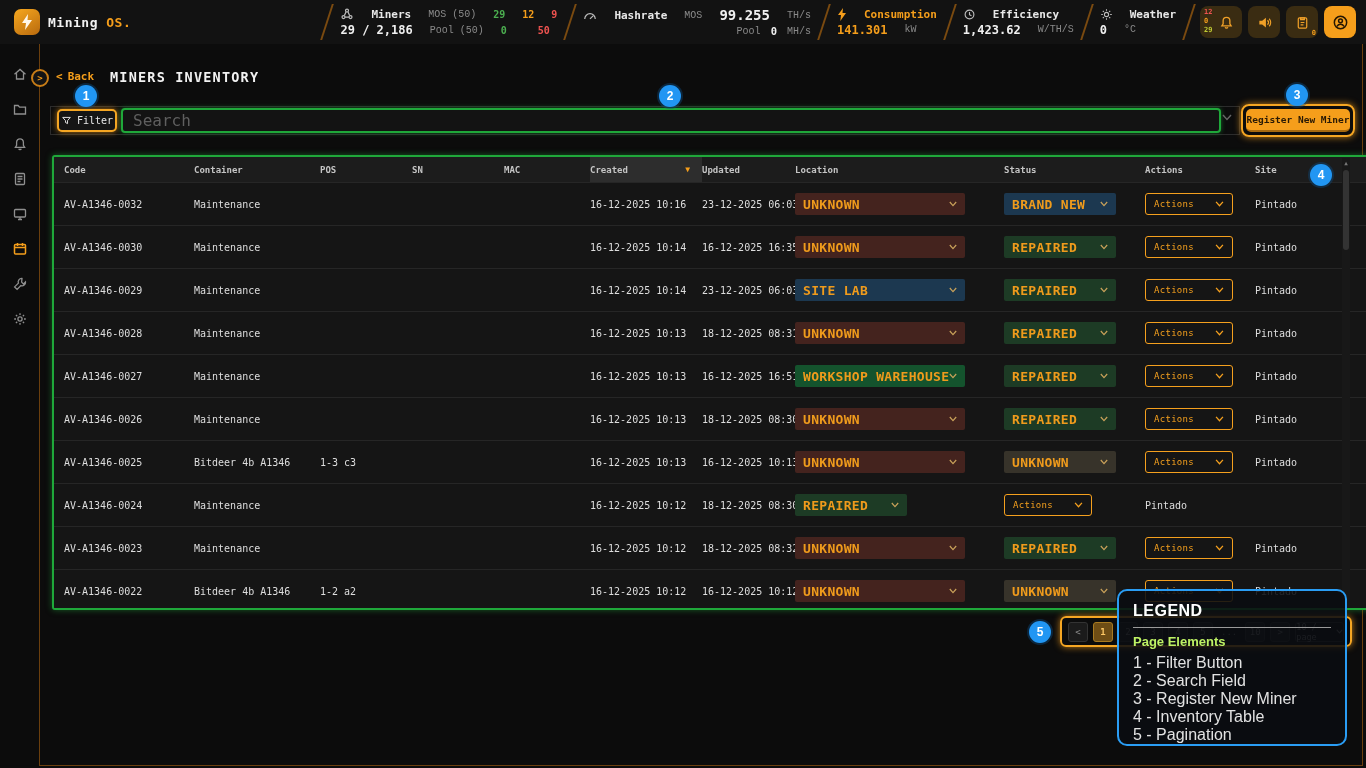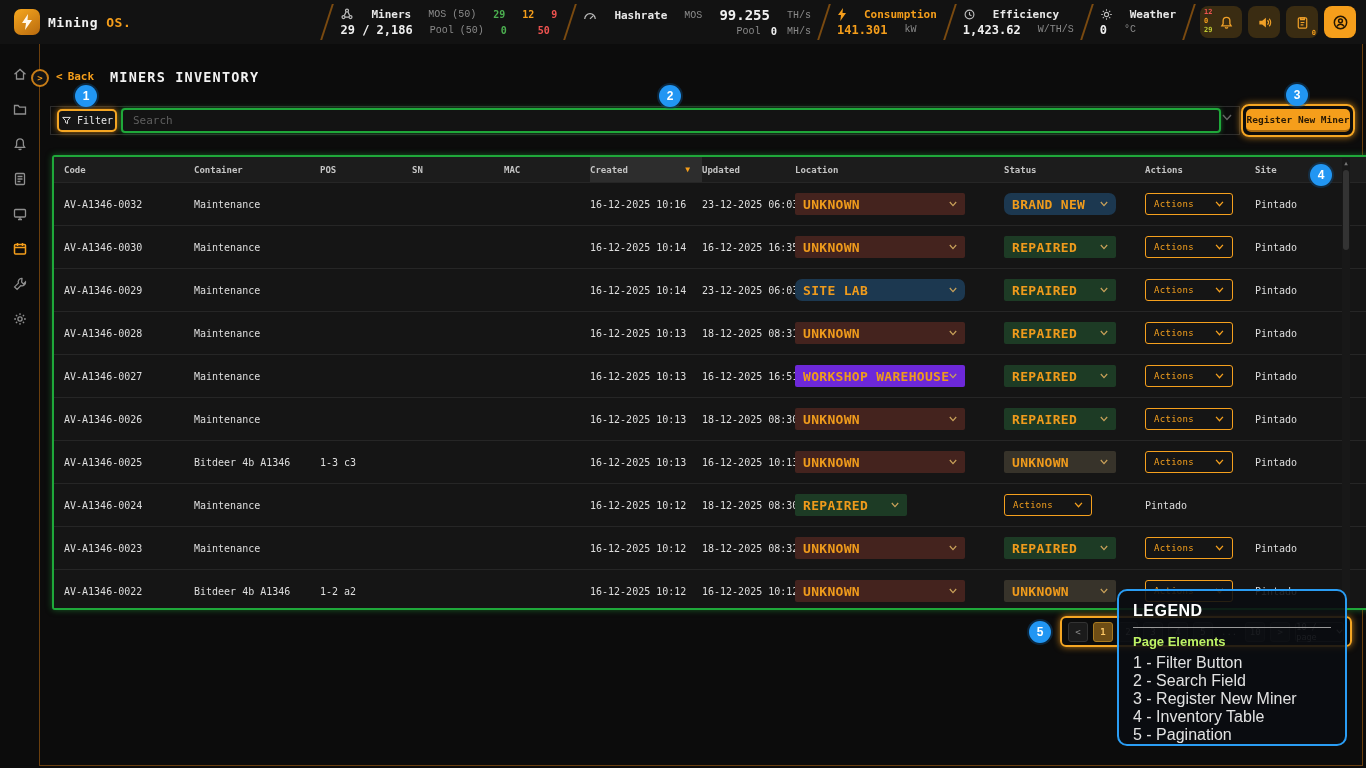--- a/index.html
+++ b/index.html
@@ -44,42 +44,42 @@
   .expander{position:absolute;left:31px;top:69px;width:18px;height:18px;border-radius:50%;border:2px solid #c87d17;background:#141414;color:#f59e1b;display:flex;align-items:center;justify-content:center;font-size:9px;font-weight:bold;z-index:5;}
 
   
   .backbtn{position:absolute;left:56px;top:70px;display:flex;align-items:center;gap:5px;color:#f59e1b;font-size:11px;font-weight:bold;}
   .page-title{position:absolute;left:110px;top:69px;font-size:13.5px;font-weight:bold;color:#f2f2f2;letter-spacing:1.2px;}
 
   
   .toolbar-box{position:absolute;left:50px;top:106px;width:1190px;height:29px;border:1px solid #2c2c2c;}
   .filter-btn{position:absolute;left:57px;top:109px;width:60px;height:23px;background:#151515;border:2px solid #f5a623;border-radius:5px;box-shadow:0 0 6px rgba(245,158,27,.7);display:flex;align-items:center;justify-content:center;gap:5px;color:#e6e6e6;font-size:10px;}
   .search-wrap{position:absolute;left:121px;top:108px;width:1100px;height:25px;border:2px solid #1fa83a;border-radius:4px;background:#131313;box-shadow:0 0 5px rgba(31,168,58,.55);display:flex;align-items:center;}
-  .search-wrap input{flex:1;background:transparent;border:none;outline:none;color:#bbb;font-family:inherit;font-size:11px;padding:0 10px;}
+  .search-wrap input{flex:1;background:transparent;border:none;outline:none;color:#bbb;font-family:inherit;font-size:16px;padding:0 10px;}
   .search-wrap input::placeholder{color:#5f5f5f;}
   .search-chevron{position:absolute;left:1222px;top:114px;color:#666;}
   .register-wrap{position:absolute;left:1241px;top:104px;width:114px;height:33px;border:2px solid #f5a623;border-radius:8px;box-shadow:0 0 7px rgba(245,158,27,.8);display:flex;align-items:center;justify-content:center;}
   .register-btn{width:104px;height:23px;background:#f59e1b;border-bottom:2px solid #a86a10;border-radius:5px;color:#2a1a05;font-size:9.5px;font-weight:bold;display:flex;align-items:center;justify-content:center;}
 
   
   .tbl{position:absolute;left:52px;top:155px;width:1346px;height:455px;border:2px solid #1fa83a;border-radius:3px;box-shadow:0 0 6px rgba(31,168,58,.5);background:#141414;overflow:hidden;}
   .trow{display:grid;grid-template-columns:130px 126px 92px 92px 86px 112px 93px 209px 141px 110px 1fr;align-items:center;padding-left:10px;}
   .thead{height:25px;background:#1c1c1c;font-size:9px;font-weight:bold;color:#c4c4c4;}
   .hcell{white-space:nowrap;}
   .hcell-sorted{background:#2d2d2d;height:100%;display:flex;align-items:center;padding-right:12px;}
   .sort-arrow{margin-left:auto;color:#f59e1b;font-size:8px;}
   .tbody .trow{height:43px;border-top:1px solid #262626;font-size:10px;color:#dedede;background:#151515;}
   .cell{white-space:nowrap;overflow:hidden;}
   .pill{height:22px;border-radius:2px;display:flex;align-items:center;justify-content:space-between;padding:0 8px;font-size:13px;font-weight:bold;color:#ef9b1c;letter-spacing:.3px;}
   .pill .chev{color:#caa25a;}
   .pill-location{width:170px;}
   .pill-status{width:112px;}
   .pill-actions{width:88px;background:transparent;border:1.5px solid #f5a01e;color:#f5a01e;font-size:9px;font-weight:normal;border-radius:3px;}
   .pill-actions .chev{color:#f5a01e;}
-  .v-red{background:#44231e;} .v-blue{background:#1c3850;border-radius:7px;} .v-olive{background:#6d28d9;}
+  .v-red{background:#44231e;} .v-blue{background:#1c3850;} .v-olive{background:#14532d;}
   .v-green{background:#1d3b25;} .v-gray{background:#37332a;}
   .tbl-scroll{position:absolute;left:1342px;top:158px;width:8px;height:450px;background:#181818;}
   .tbl-scroll .arrow{color:#777;font-size:6px;text-align:center;line-height:10px;}
   .tbl-scroll .thumb{position:absolute;left:1px;top:12px;width:6px;height:80px;background:#333;border-radius:3px;}
 
   
   .pagination{position:absolute;left:1060px;top:616px;width:292px;height:31px;border:2px solid #f5a623;border-radius:6px;box-shadow:0 0 7px rgba(245,158,27,.75);display:flex;align-items:center;gap:5px;padding:0 6px;}
   .page-btn{min-width:20px;height:20px;background:#1b1b1b;border:1px solid #333;border-radius:3px;color:#8a8a8a;font-size:9px;display:flex;align-items:center;justify-content:center;padding:0 3px;}
   .page-btn.active{background:#6e4d15;border-color:#a87a20;color:#ffc966;font-weight:bold;}
   .page-btn.dots{border:none;background:transparent;}

